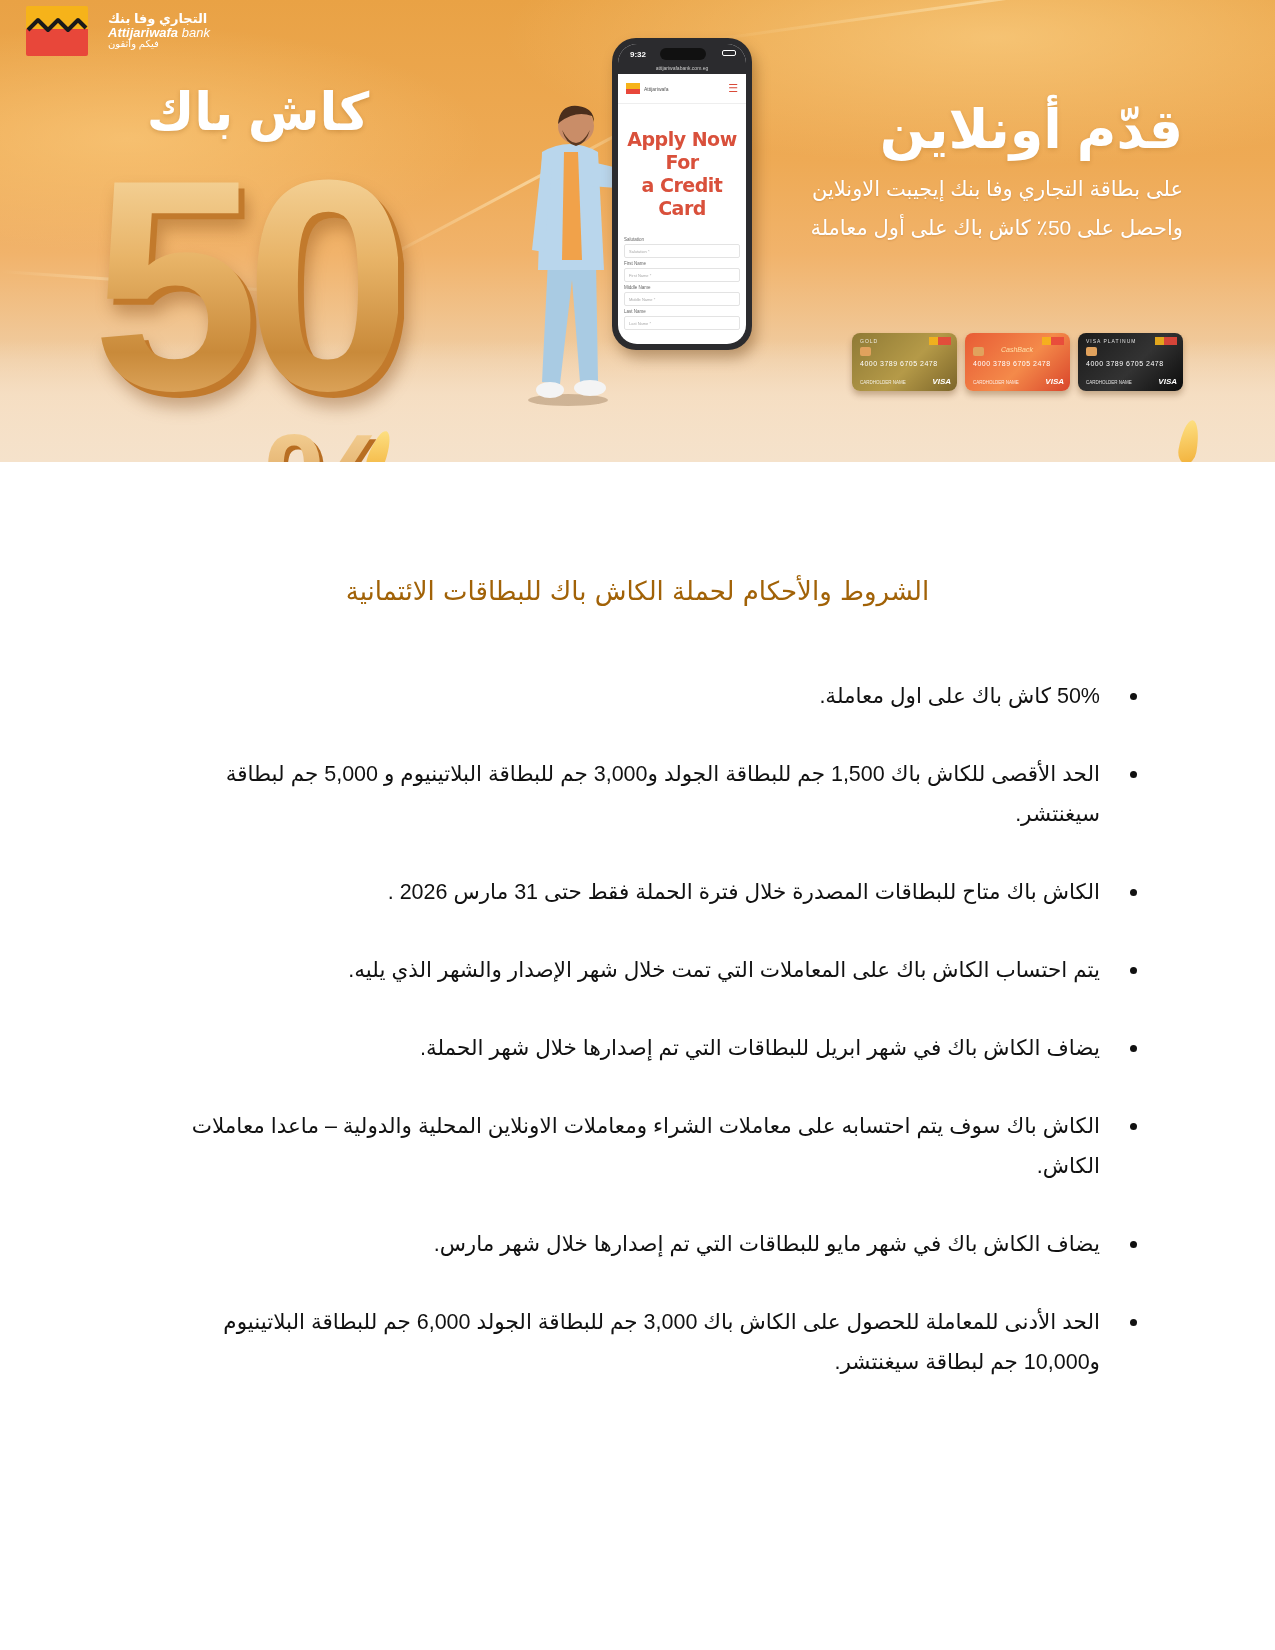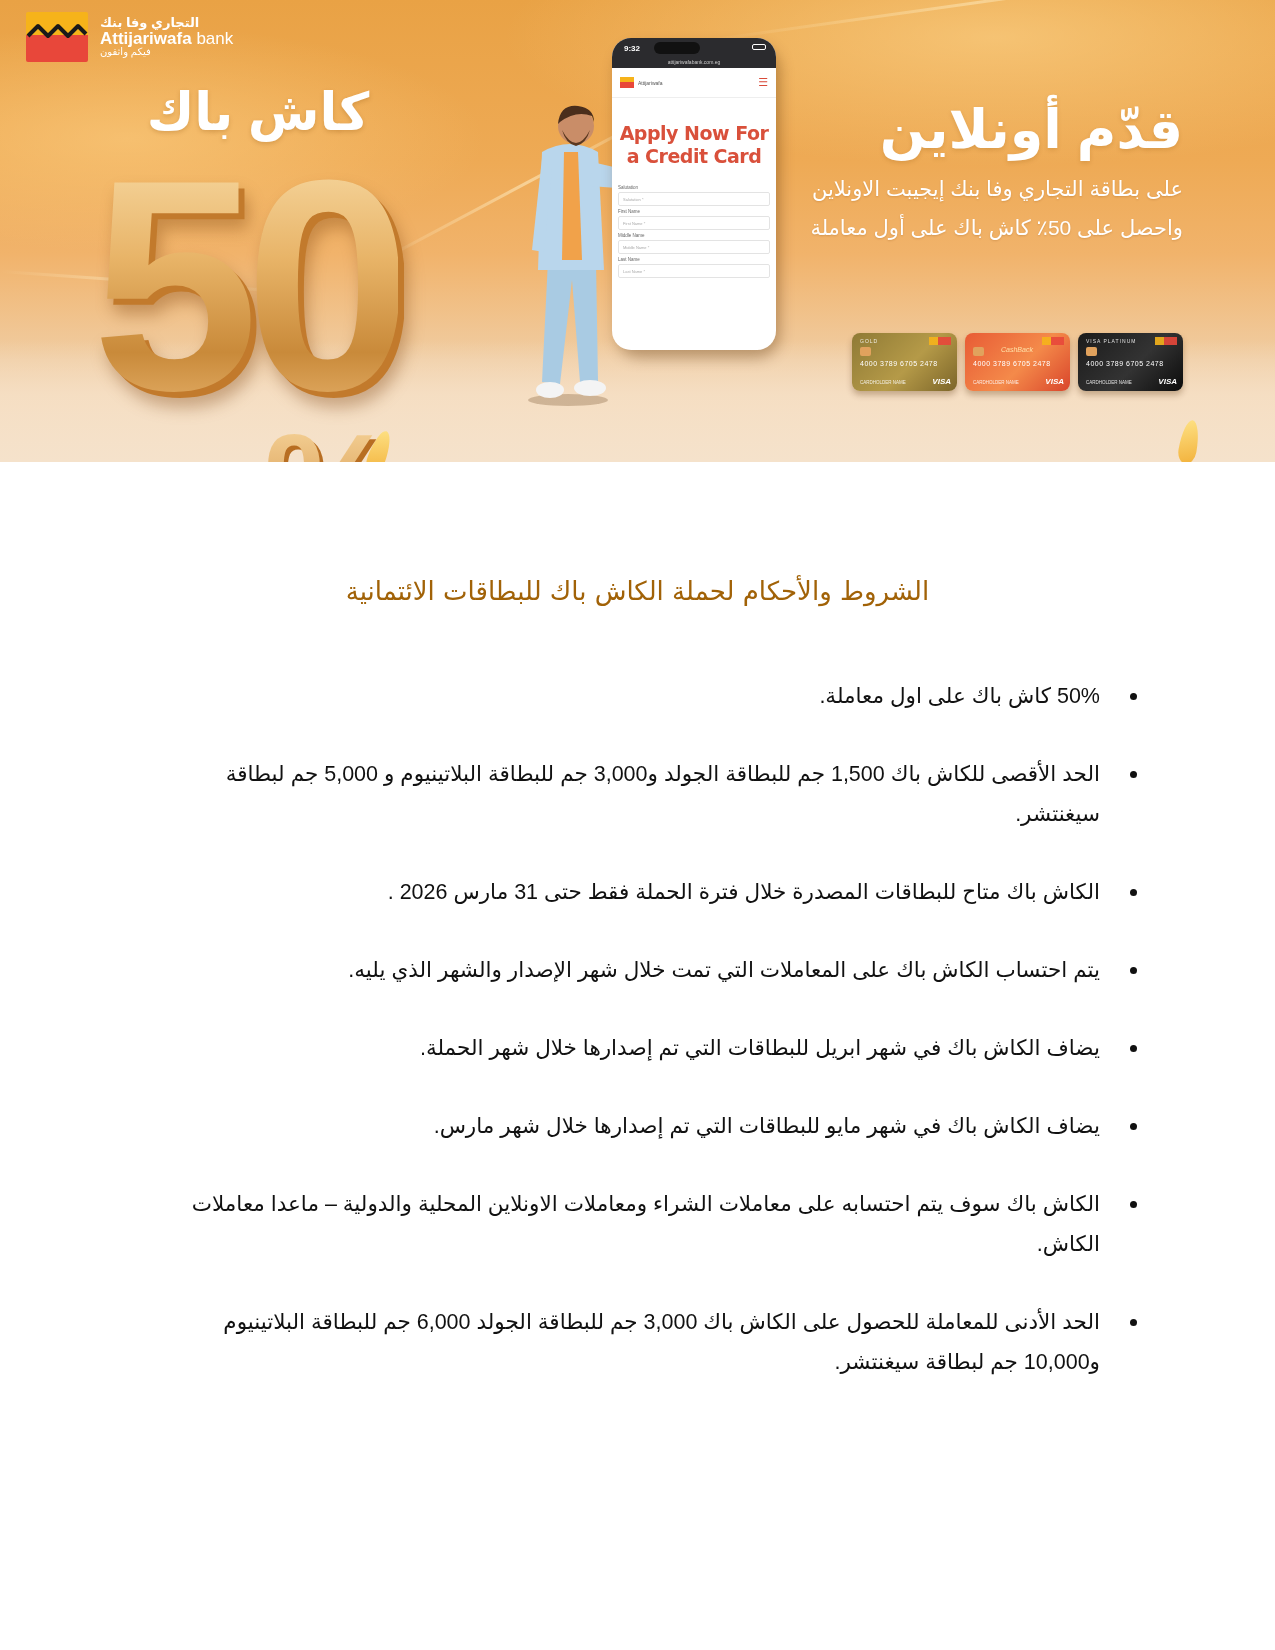--- a/index.html
+++ b/index.html
@@ -21,27 +21,27 @@
     transform-origin: left center;
   }
   .banner .floor {
     position: absolute; left: 0; top: 340px; width: 1275px; height: 122px;
     background: linear-gradient(180deg, rgba(246,222,192,0) 0%, rgba(246,224,198,0.85) 45%, #f5e2cb 100%);
   }
   .leaf { position: absolute; width: 18px; height: 44px; border-radius: 50% 50% 50% 50% / 70% 70% 30% 30%;
     background: linear-gradient(160deg, #ffe27a, #f2a820); opacity: 0.85; }
 
   
-  .logo { position: absolute; left: 26px; top: 12px; display: flex; align-items: center; gap: 12px; }
+  .logo { position: absolute; left: 26px; top: 6px; display: flex; align-items: center; gap: 20px; }
   .logo-mark { width: 62px; height: 50px; position: relative; border-radius: 2px; overflow: hidden;
     background: linear-gradient(180deg, #f6b31a 0%, #f6b31a 46%, #e8473a 46%, #e8473a 100%); }
   .logo-mark svg { position: absolute; left: 0; top: 10px; }
   .logo-text { color: #fff; line-height: 1.05; }
   .logo-text .ar1 { font-size: 13px; font-weight: bold; direction: rtl; text-align: left; }
-  .logo-text .en { font-size: 17px; }
+  .logo-text .en { font-size: 13px; font-style: italic; }
   .logo-text .en b { font-weight: bold; }
   .logo-text .ar2 { font-size: 10px; letter-spacing: 2px; direction: rtl; text-align: left; }
 
   .cashback-title { position: absolute; left: 128px; top: 82px; width: 260px; text-align: center;
     color: #fff; font-size: 52px; font-weight: bold; direction: rtl;
     text-shadow: 0 2px 4px rgba(140,80,10,0.25); }
 
   .big-percent { position: absolute; left: 92px; top: 150px; height: 270px; display: flex; align-items: flex-end; flex-direction: column; }
   .big-digits { font-family: "Liberation Sans", sans-serif; font-weight: bold; font-size: 300px; line-height: 0.9;
     color: #e9b86a; letter-spacing: -14px;
@@ -50,22 +50,22 @@
     filter: drop-shadow(6px 6px 0 #c27a2c) drop-shadow(4px 10px 8px rgba(120,60,10,0.35)); }
   .big-sign { font-weight: bold; font-size: 150px; line-height: 0.9; margin-left: 8px; margin-bottom: 4px;
     background: linear-gradient(180deg, #f6d49a 0%, #dca25a 60%, #b8762e 100%);
     -webkit-background-clip: text; background-clip: text; -webkit-text-fill-color: transparent;
     filter: drop-shadow(4px 4px 0 #b86e22); }
 
   
   .person { position: absolute; left: 520px; top: 100px; width: 180px; height: 310px; }
 
   
-  .phone { position: absolute; left: 612px; top: 38px; width: 164px; height: 312px; border-radius: 24px;
-    background: #2b2b2e; box-shadow: 4px 8px 14px rgba(80,40,0,0.35); }
+  .phone { position: absolute; left: 612px; top: 38px; width: 140px; height: 312px; border-radius: 24px;
+    background: #2b2b2e; padding: 6px; box-shadow: 4px 8px 14px rgba(80,40,0,0.35); }
   .phone-screen { width: 100%; height: 100%; border-radius: 19px; background: #fff; overflow: hidden; position: relative; }
   .phone-status { height: 30px; background: #2b2b2e; color: #fff; font-size: 8px; font-weight: bold; position: relative; }
   .phone-status .time { position: absolute; left: 12px; top: 6px; }
   .phone-status .notch { position: absolute; left: 42px; top: 4px; width: 46px; height: 12px; border-radius: 7px; background: #111; }
   .phone-status .sig { position: absolute; right: 10px; top: 6px; width: 14px; height: 6px; border: 1px solid #fff; border-radius: 2px; }
   .phone-status .url { position: absolute; left: 0; right: 0; bottom: 3px; text-align: center; font-size: 5px; color: #ccc; font-weight: normal; }
   .phone-nav { height: 30px; border-bottom: 1px solid #eee; display: flex; align-items: center; justify-content: space-between; padding: 0 8px; }
   .phone-nav .mini-logo { width: 14px; height: 11px; background: linear-gradient(180deg,#f6b31a 50%,#e8473a 50%); }
   .phone-nav .mini-name { font-size: 5px; color: #555; margin-left: 4px; flex: 1; }
   .phone-nav .burger { color: #d94a38; font-size: 11px; }
@@ -220,16 +220,16 @@
 </div>
 
 <h1 class="doc-title">الشروط والأحكام لحملة الكاش باك للبطاقات الائتمانية</h1>
 
 <ul class="terms">
   <li class="term"><span class="bullet"></span><span>50% كاش باك على اول معاملة.</span></li>
   <li class="term"><span class="bullet"></span><span>الحد الأقصى للكاش باك 1,500 جم للبطاقة الجولد و3,000 جم للبطاقة البلاتينيوم  و  5,000 جم لبطاقة سيغنتشر.</span></li>
   <li class="term"><span class="bullet"></span><span>الكاش باك متاح للبطاقات المصدرة خلال فترة الحملة فقط حتى 31 مارس 2026 .</span></li>
   <li class="term"><span class="bullet"></span><span> يتم احتساب الكاش باك على المعاملات التي تمت خلال شهر الإصدار والشهر الذي يليه.</span></li>
   <li class="term"><span class="bullet"></span><span>يضاف الكاش باك في شهر ابريل للبطاقات التي تم إصدارها  خلال شهر الحملة.</span></li>
+  <li class="term"><span class="bullet"></span><span>الكاش باك سوف يتم احتسابه على معاملات الشراء ومعاملات الاونلاين المحلية والدولية – ماعدا معاملات الكاش.</span></li>
   <li class="term"><span class="bullet"></span><span>يضاف الكاش باك في شهر مايو للبطاقات التي تم إصدارها  خلال شهر مارس.</span></li>
-  <li class="term"><span class="bullet"></span><span>الكاش باك سوف يتم احتسابه على معاملات الشراء ومعاملات الاونلاين المحلية والدولية – ماعدا معاملات الكاش.</span></li>
   <li class="term"><span class="bullet"></span><span>الحد الأدنى للمعاملة للحصول على الكاش باك 3,000 جم للبطاقة الجولد 6,000 جم للبطاقة البلاتينيوم و10,000 جم لبطاقة سيغنتشر.</span></li>
 </ul>
 
 </body></html>

